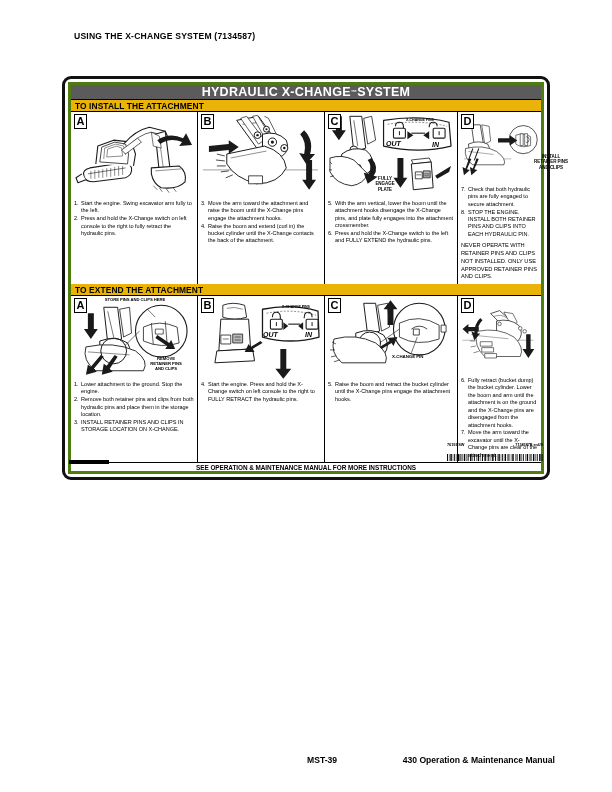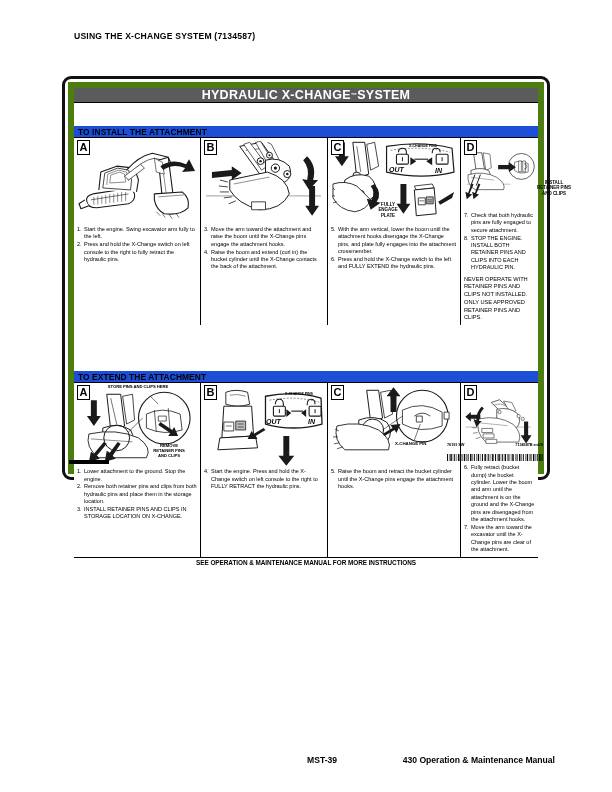--- a/index.html
+++ b/index.html
@@ -27,22 +27,22 @@
     position: absolute;
     left: 62px; top: 76px;
     width: 488px; height: 404px;
     border: 3.5px solid #111;
     border-radius: 9px;
     background: #fff;
     padding: 3px;
   }
   .decal-inner {
     width: 100%; height: 100%;
-    border: 6px solid #4d7c0f;
-    display: flex; flex-direction: column; gap: 23px;
+    border: 3px solid #4d7c0f;
+    display: flex; flex-direction: column;
   }
 
   
   .title-bar {
     height: 19px;
     background: #5b5b5b;
     border-bottom: 1px solid #000;
     display: flex; align-items: center; justify-content: center;
     color: #fff;
     font-size: 12.5px;
@@ -53,21 +53,21 @@
 
   
   .sect-head {
     height: 12px;
     border-bottom: 1px solid #000;
     display: flex; align-items: center;
     padding-left: 4px;
     font-size: 8.4px;
     font-weight: bold;
     letter-spacing: .1px;
-    background: #1d4ed8;
+    background: #eab308;
   }
 
   .section { display: flex; flex-direction: column; }
   .panels { display: flex; flex: 1; }
 
   .panel {
     border-right: 1px solid #000;
     position: relative;
     padding: 2px 3px 3px 3px;
     display: flex; flex-direction: column;

